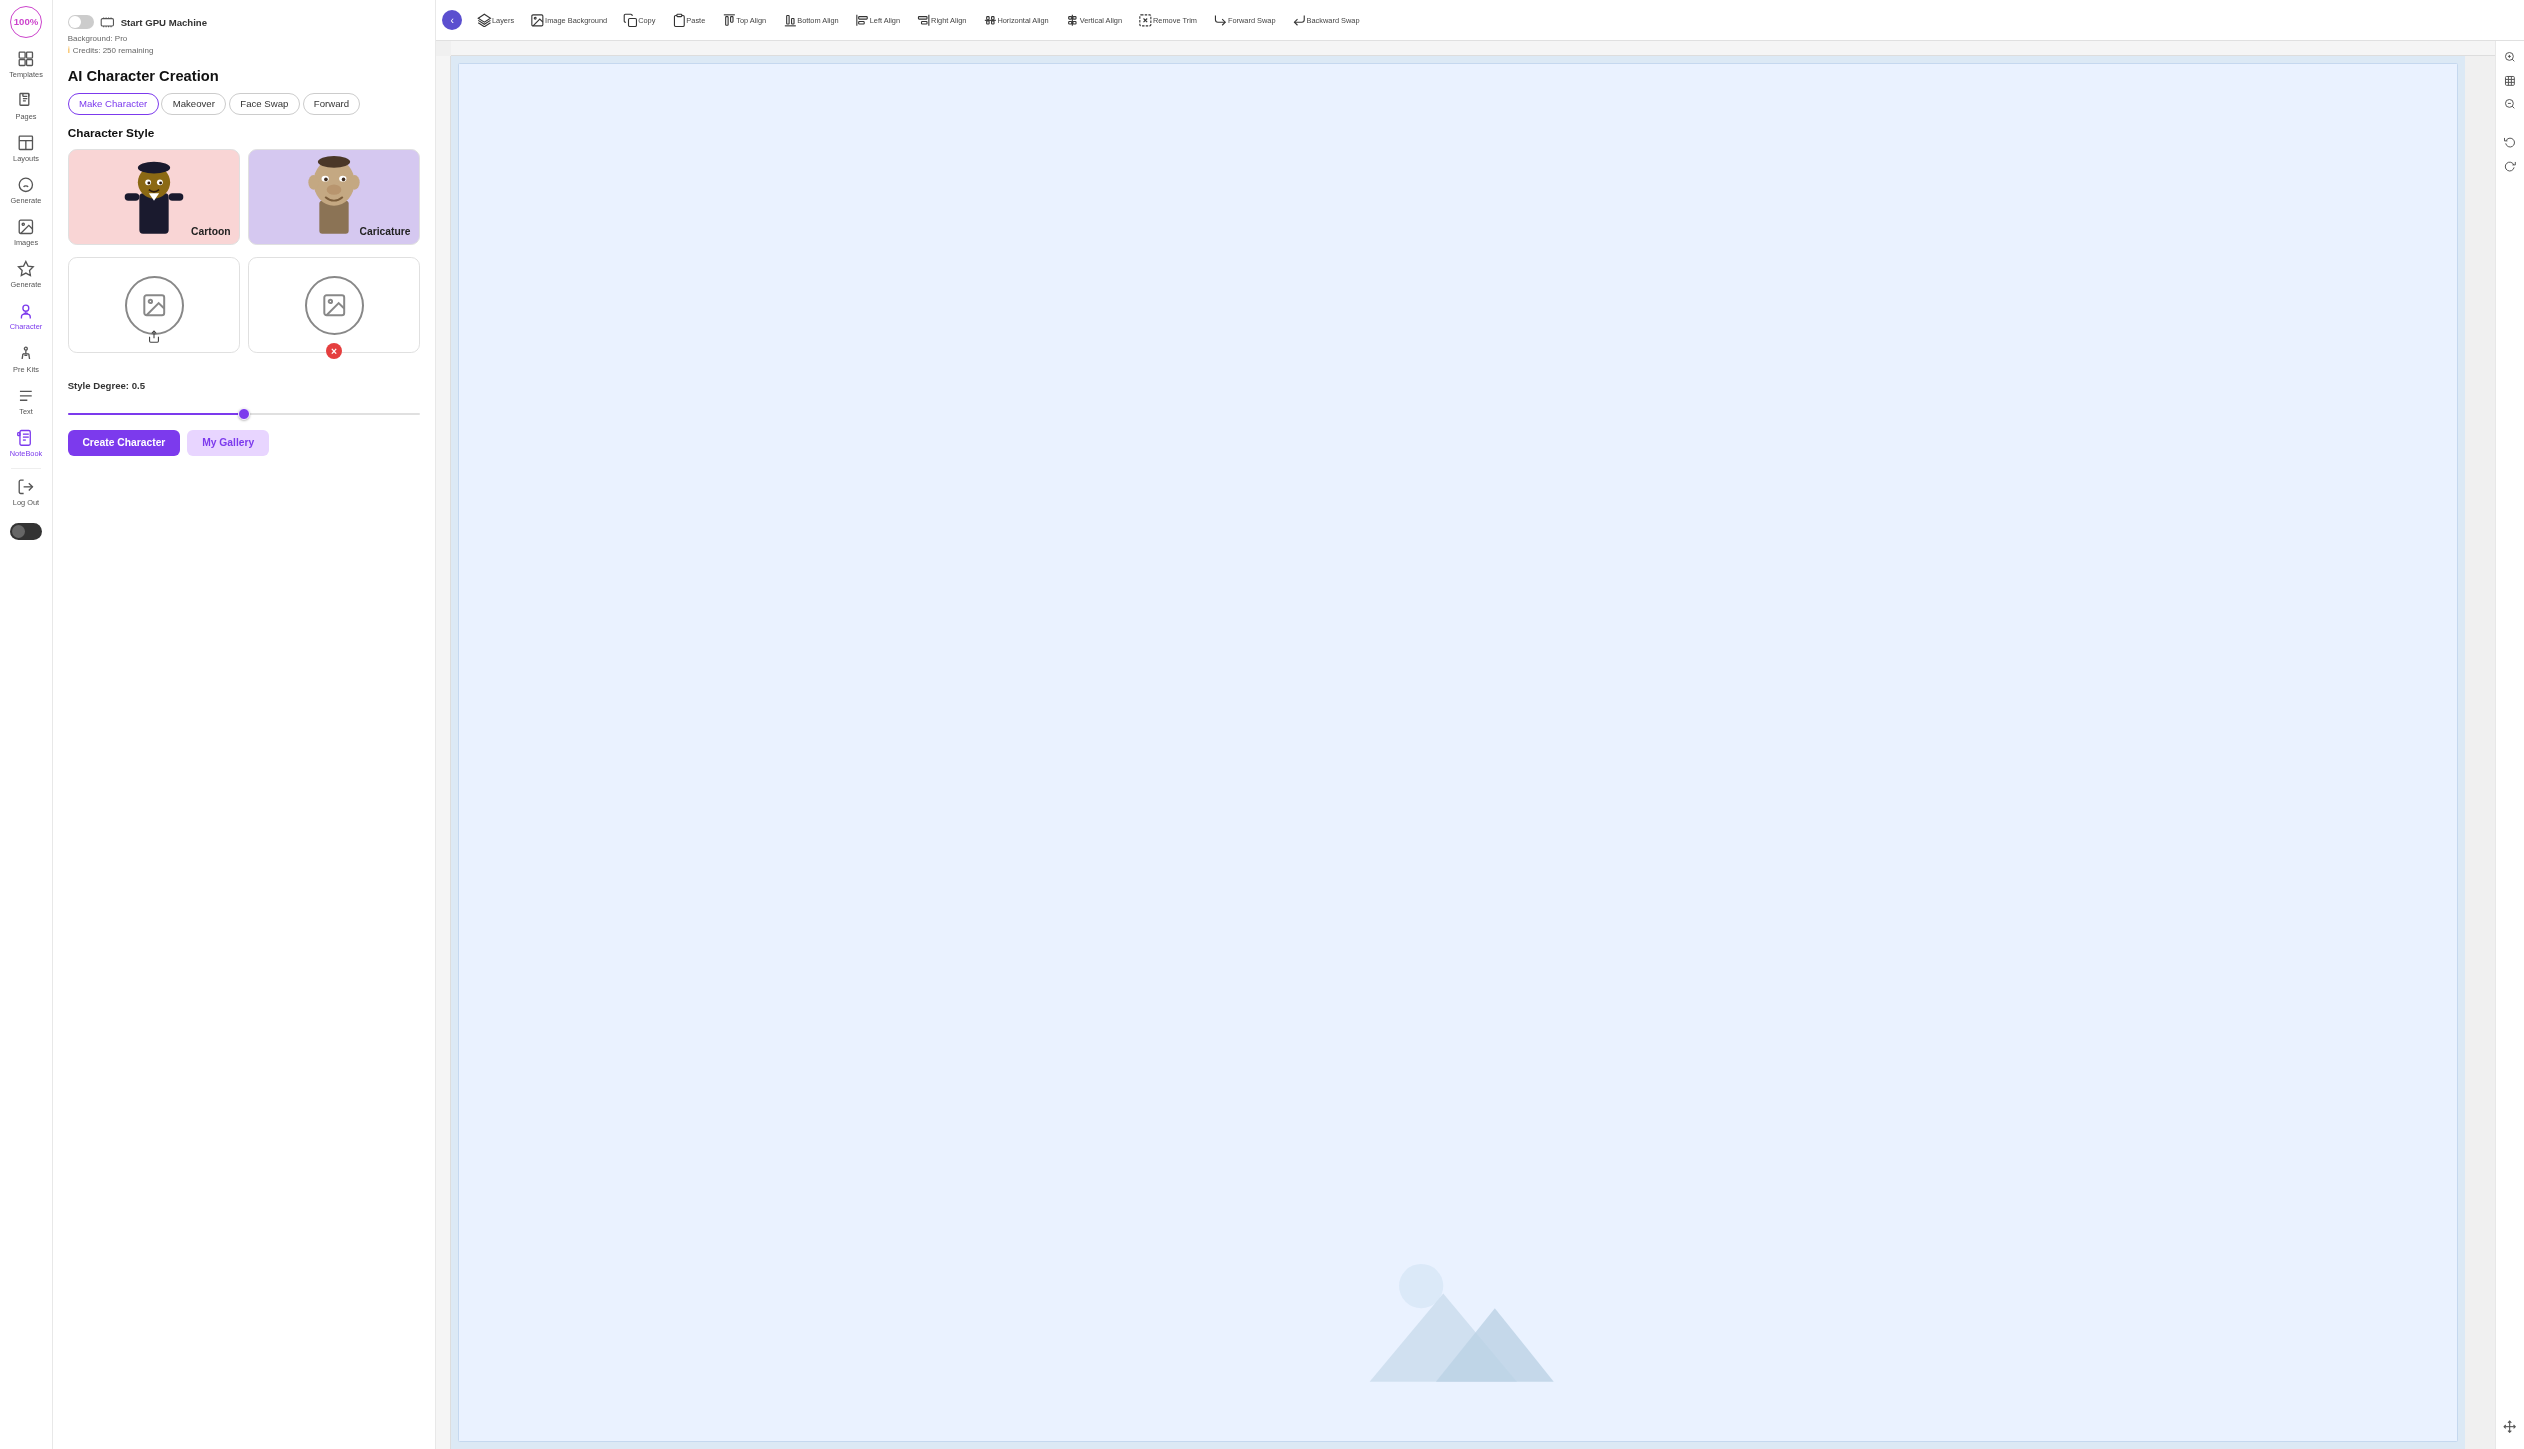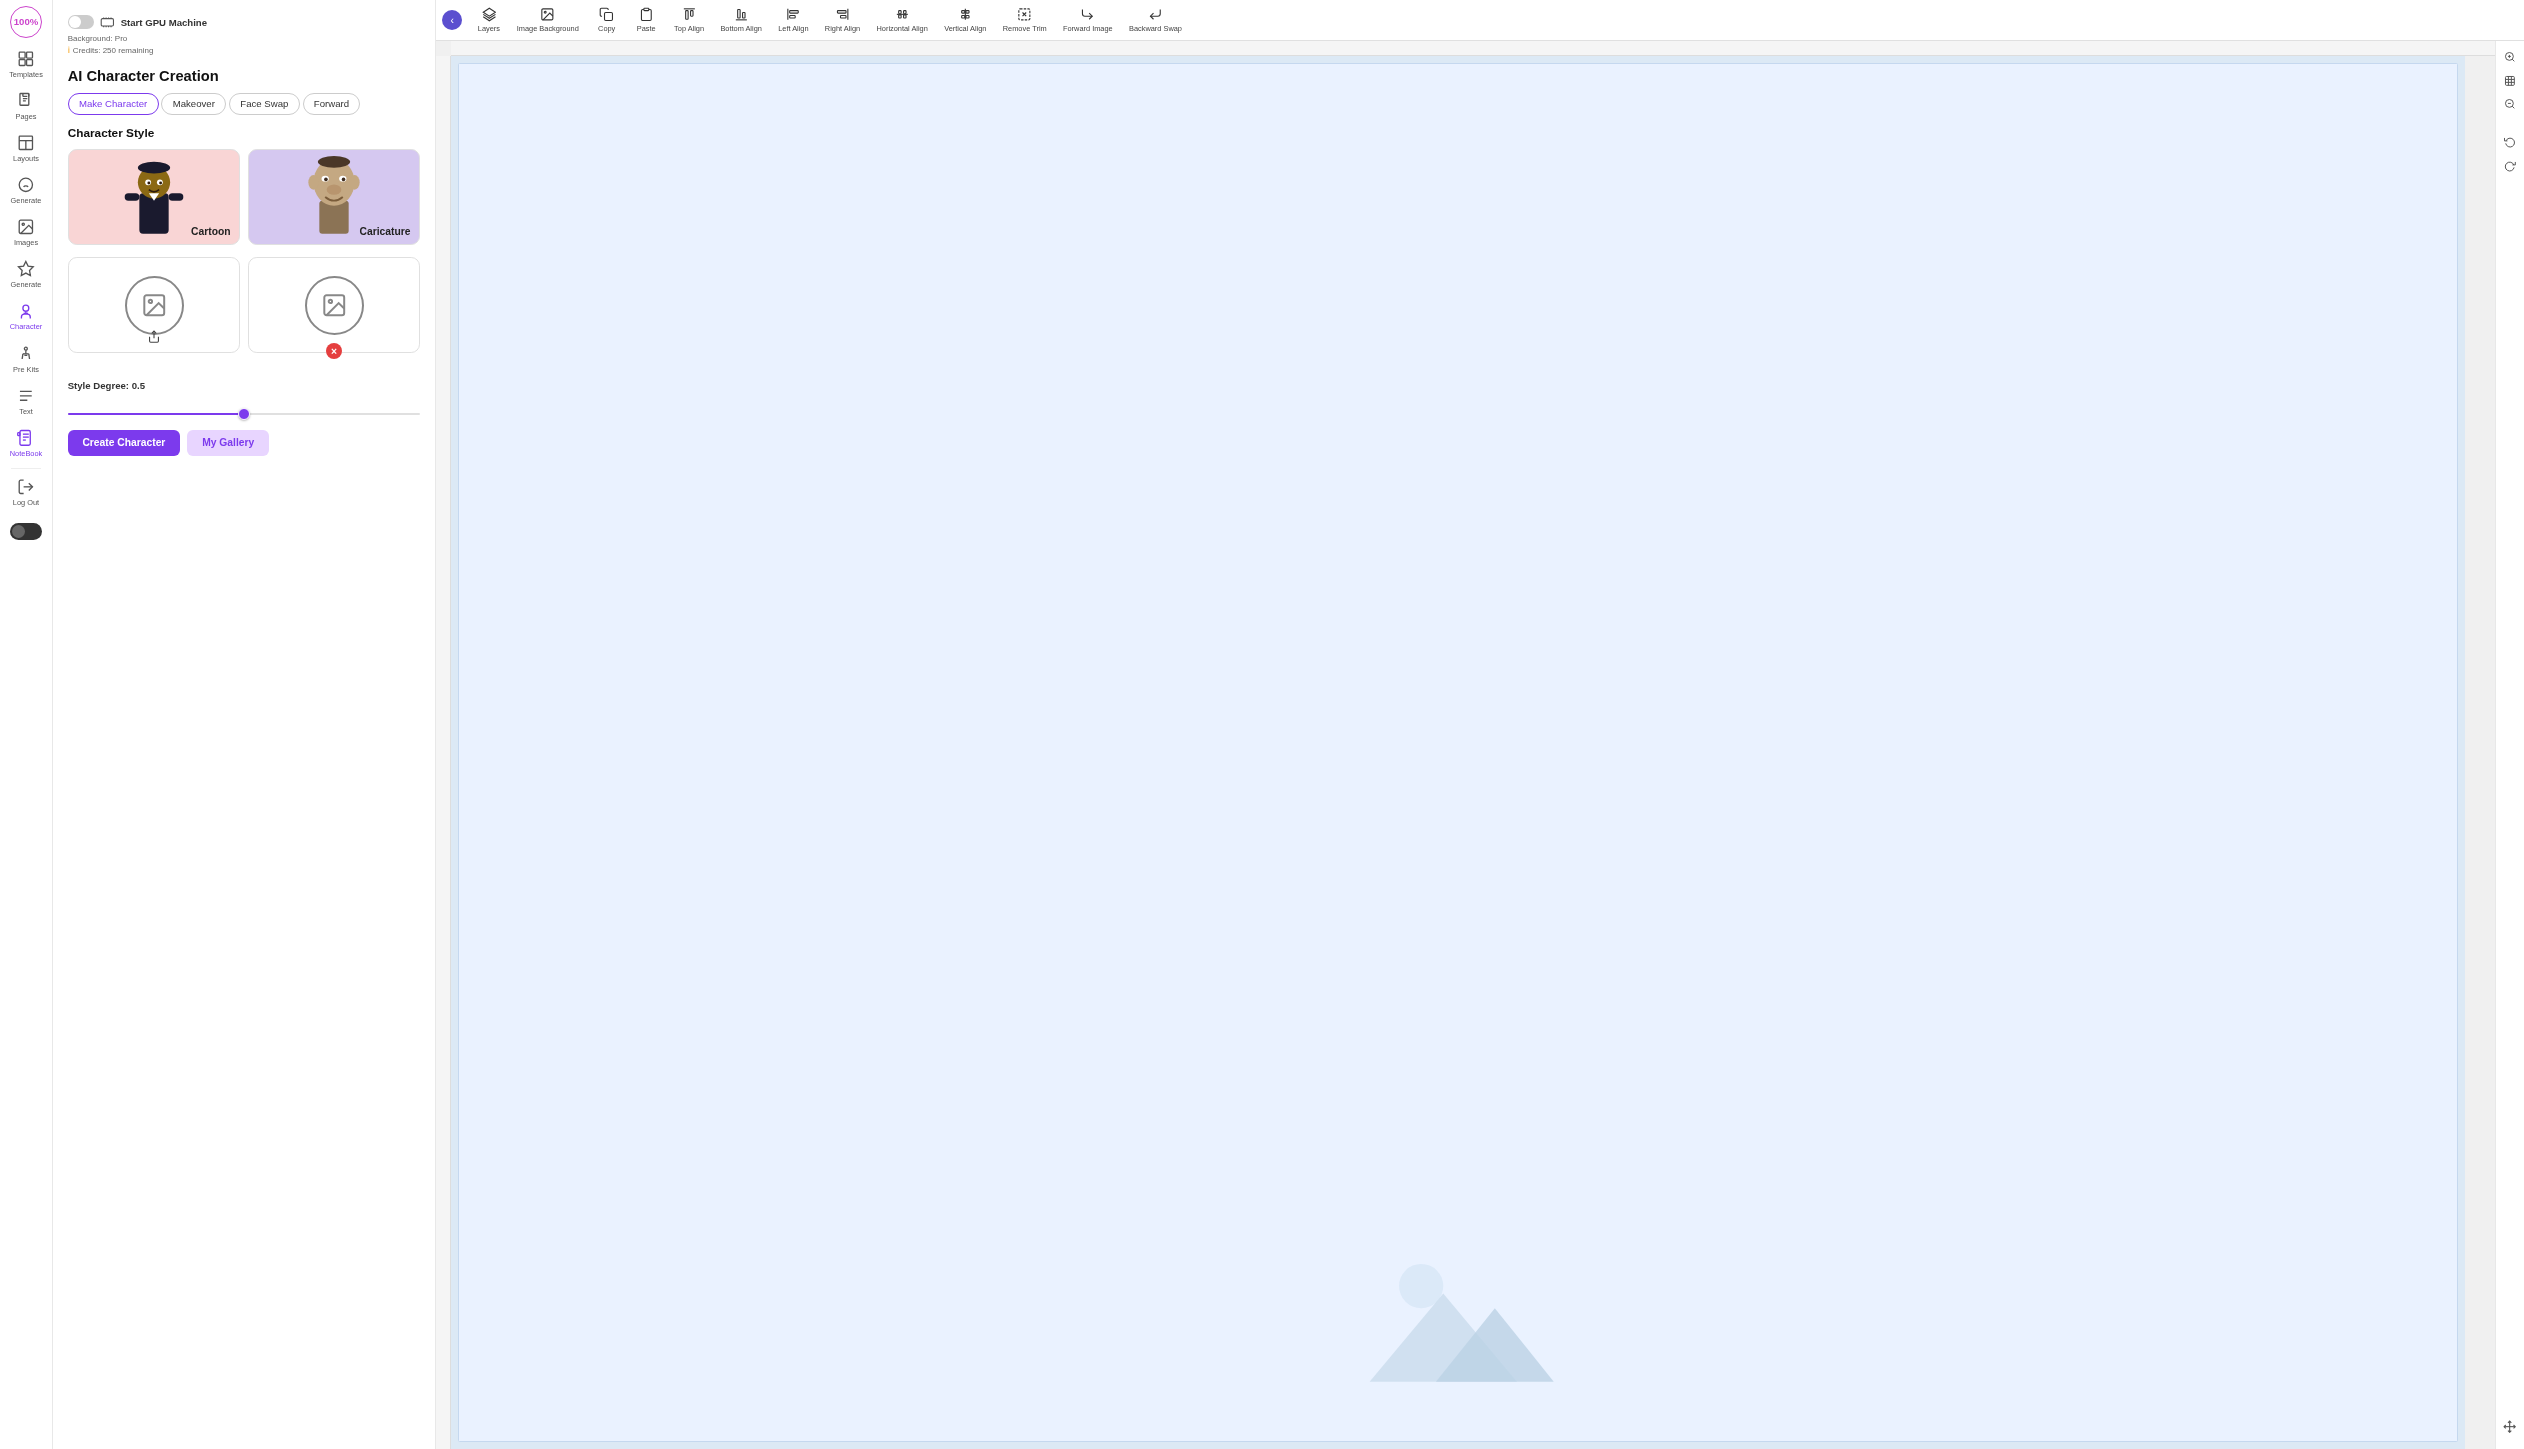--- a/index.html
+++ b/index.html
@@ -262,21 +262,21 @@
       display: flex;
       align-items: center;
       justify-content: center;
       color: #fff;
       cursor: pointer;
       font-size: 10.3px;
       margin-right: 5.9px;
     }
     .toolbar-item {
       display: flex;
-      flex-direction: column;
+      flex-direction: row;
       align-items: center;
       padding: 2.9px 7.4px;
       cursor: pointer;
       border-radius: 4.4px;
       min-width: 38px;
     }
     .toolbar-item svg { width: 14.7px; height: 14.7px; stroke: #333; fill: none; }
     .toolbar-item-label { font-size: 7.4px; color: #444; margin-top: 1.5px; }
 
     
@@ -727,21 +727,21 @@
           <line x1="15" y1="9" x2="9" y2="15"></line>
       </svg>
       <span class="toolbar-item-label">Remove Trim</span>
     </div>
 
     <div class="toolbar-item">
       <svg viewBox="0 0 24 24" stroke-width="1.8">
         <polyline points="15,10 20,15 15,20"></polyline>
         <path d="M4 4v7a4 4 0 0 0 4 4h12"></path>
       </svg>
-      <span class="toolbar-item-label">Forward Image</span>
+      <span class="toolbar-item-label">Forward Swap</span>
     </div>
 
     <div class="toolbar-item">
       <svg viewBox="0 0 24 24" stroke-width="1.8">
         <polyline points="9,10 4,15 9,20"></polyline>
         <path d="M20 4v7a4 4 0 0 1-4 4H4"></path>
       </svg>
       <span class="toolbar-item-label">Backward Swap</span>
     </div>
   </div>

